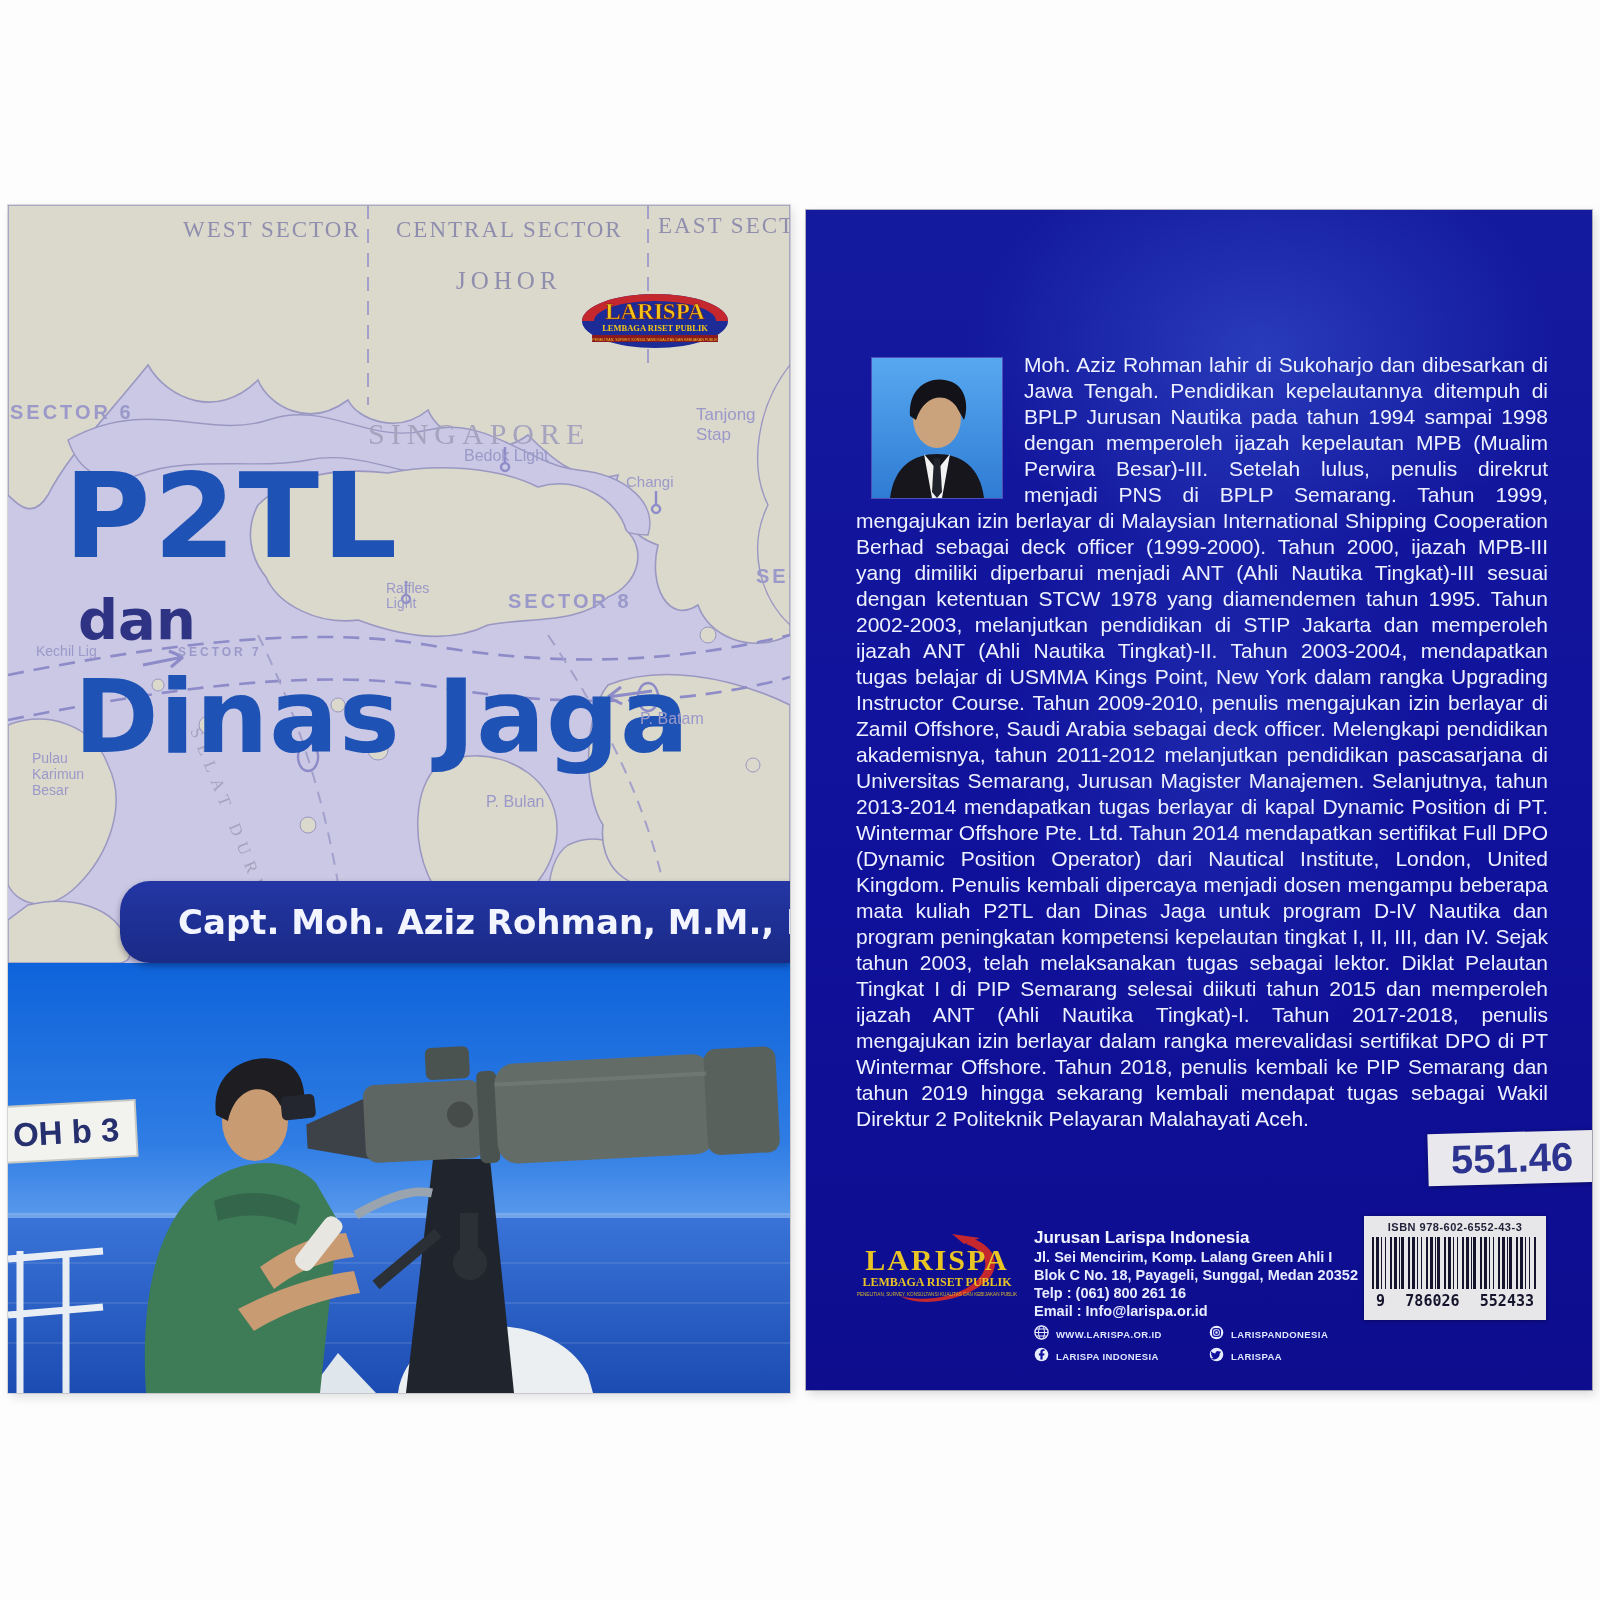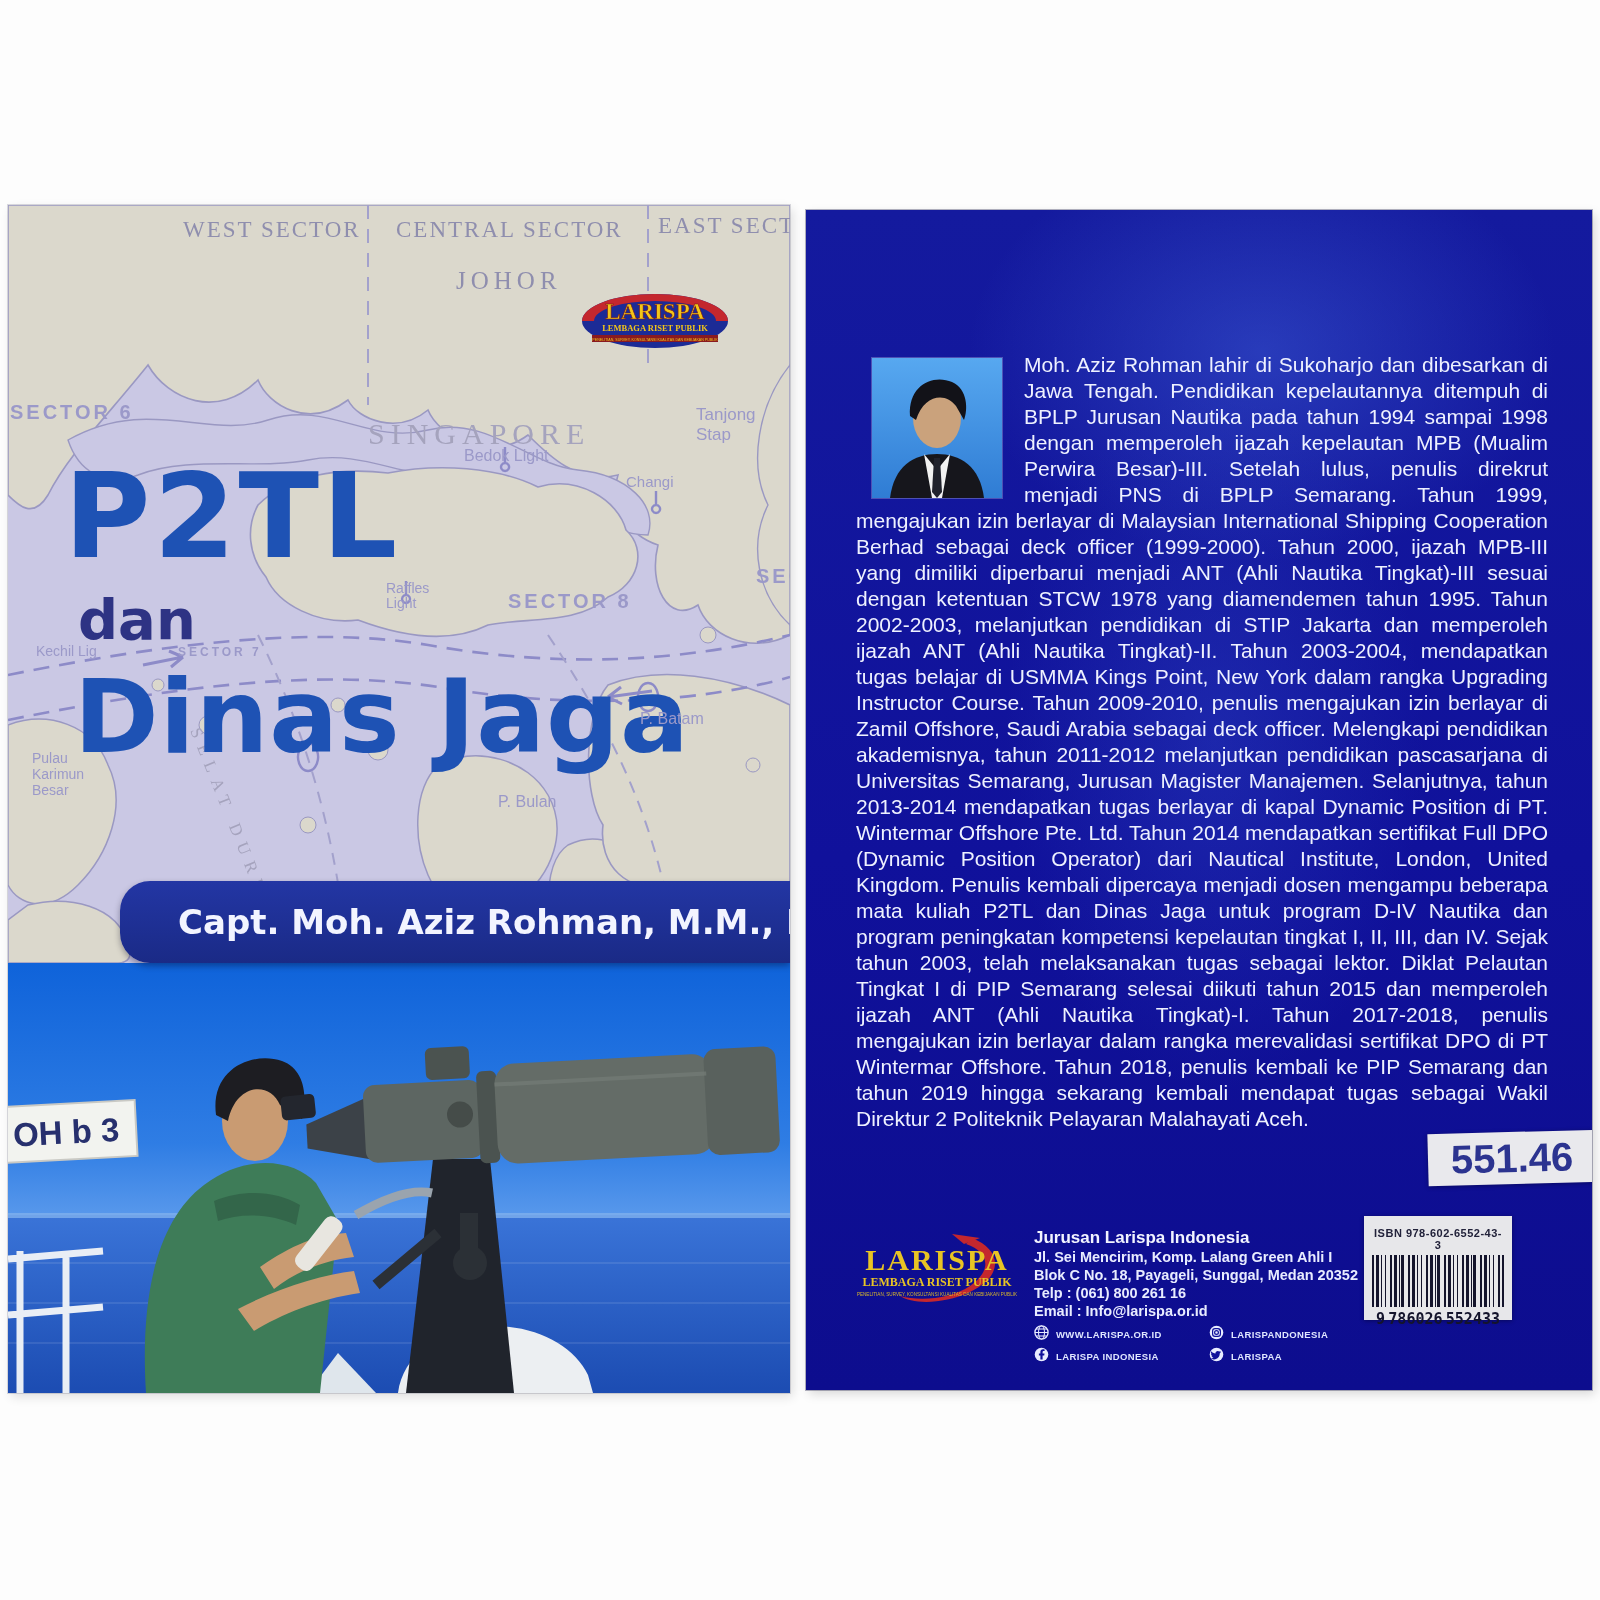--- a/index.html
+++ b/index.html
@@ -50,22 +50,22 @@
 
   .pub-logo{position:absolute;left:46px;top:1022px;width:170px;height:95px;}
   .pub-info{position:absolute;left:228px;top:1018px;width:340px;color:#f2f4ff;}
   .pub-name{font-weight:bold;font-size:17px;line-height:20px;}
   .pub-line{font-size:14.5px;line-height:18px;font-weight:bold;color:#e8ecff;}
   .social-grid{margin-top:5px;display:grid;grid-template-columns:175px 165px;row-gap:7px;}
   .social-item{display:flex;align-items:flex-end;gap:7px;}
   .social-item svg{flex:0 0 auto;}
   .social-label{font-size:9.5px;font-weight:bold;letter-spacing:.4px;color:#dfe6ff;}
 
-  .barcode{position:absolute;left:558px;top:1006px;width:148px;height:104px;background:#e7e7ea;
-           box-shadow:0 1px 4px rgba(0,0,20,.4);padding:11px 8px;box-sizing:border-box;}
+  .barcode{position:absolute;left:558px;top:1006px;width:182px;height:104px;background:#e7e7ea;
+           box-shadow:0 1px 4px rgba(0,0,20,.4);padding:5px 8px;box-sizing:border-box;}
   .barcode .isbn-text{font-size:11px;font-weight:bold;color:#22223a;text-align:center;letter-spacing:.5px;}
   .barcode .bars{margin-top:4px;height:52px;
      background-image:
        repeating-linear-gradient(90deg,#14142c 0 2px,transparent 2px 4px,#14142c 4px 7px,transparent 7px 9px,#14142c 9px 10px,transparent 10px 13px,#14142c 13px 14px,transparent 14px 18px),
        repeating-linear-gradient(90deg,transparent 0 29px,#14142c 29px 31px,transparent 31px 36px);}
   .barcode .digits{display:flex;justify-content:space-between;margin-top:3px;padding:0 4px;
      font-family:"DejaVu Sans Mono",monospace;font-weight:bold;font-size:15px;color:#14142c;}
 </style>
 </head>
 <body>
@@ -134,21 +134,21 @@
       <span class="map-sector" style="left:2px;top:196px;font-size:20px;letter-spacing:3px;">SECTOR 6</span>
       <span class="map-small" style="left:688px;top:200px;font-size:17px;">Tanjong Stap</span>
       <span class="map-small" style="left:456px;top:242px;font-size:16px;">Bedok Light</span>
       <span class="map-small" style="left:618px;top:268px;font-size:15px;">Changi</span>
       <span class="map-sector" style="left:500px;top:385px;font-size:20px;letter-spacing:3px;">SECTOR 8</span>
       <span class="map-sector" style="left:170px;top:440px;font-size:12px;letter-spacing:3px;">SECTOR 7</span>
       <span class="map-small" style="left:378px;top:376px;font-size:14px;width:62px;white-space:normal;line-height:15px;">Raffles Light</span>
       <span class="map-small" style="left:0px;top:438px;font-size:14px;padding-left:28px;">Kechil Lig</span>
       <span class="map-small" style="left:24px;top:545px;font-size:14px;width:72px;white-space:normal;line-height:16px;">Pulau Karimun Besar</span>
       <span class="map-label" style="left:196px;top:520px;font-size:17px;letter-spacing:8px;transform:rotate(68deg);transform-origin:left top;color:#a5a3bd;">SELAT DURIAN</span>
-      <span class="map-small" style="left:478px;top:588px;font-size:16px;margin-left:12px;">P. Bulan</span>
+      <span class="map-small" style="left:478px;top:588px;font-size:16px;">P. Bulan</span>
       <span class="map-sector" style="left:748px;top:360px;font-size:20px;letter-spacing:3px;">SECT</span>
       <span class="map-small" style="left:632px;top:505px;font-size:16px;z-index:1;">P. Batam</span>
     </div>
 
     <svg class="front-logo" viewBox="0 0 150 60">
       <ellipse cx="75" cy="28" rx="73" ry="27" fill="#1c2b96"></ellipse>
       <path d="M2,28 A73,27 0 0 1 148,28 L136,28 A61,20 0 0 0 14,28 Z" fill="#c4272e"></path>
       <text x="75" y="26" text-anchor="middle" font-family="Liberation Serif, serif" font-weight="bold" font-size="23" fill="#f2c618" stroke="#7a1518" stroke-width="0.6">LARISPA</text>
       <text x="75" y="38" text-anchor="middle" font-family="Liberation Serif, serif" font-weight="bold" font-size="8.5" fill="#f2c618">LEMBAGA RISET PUBLIK</text>
       <rect x="12" y="42" width="126" height="7" fill="#8a1a1f"></rect>

